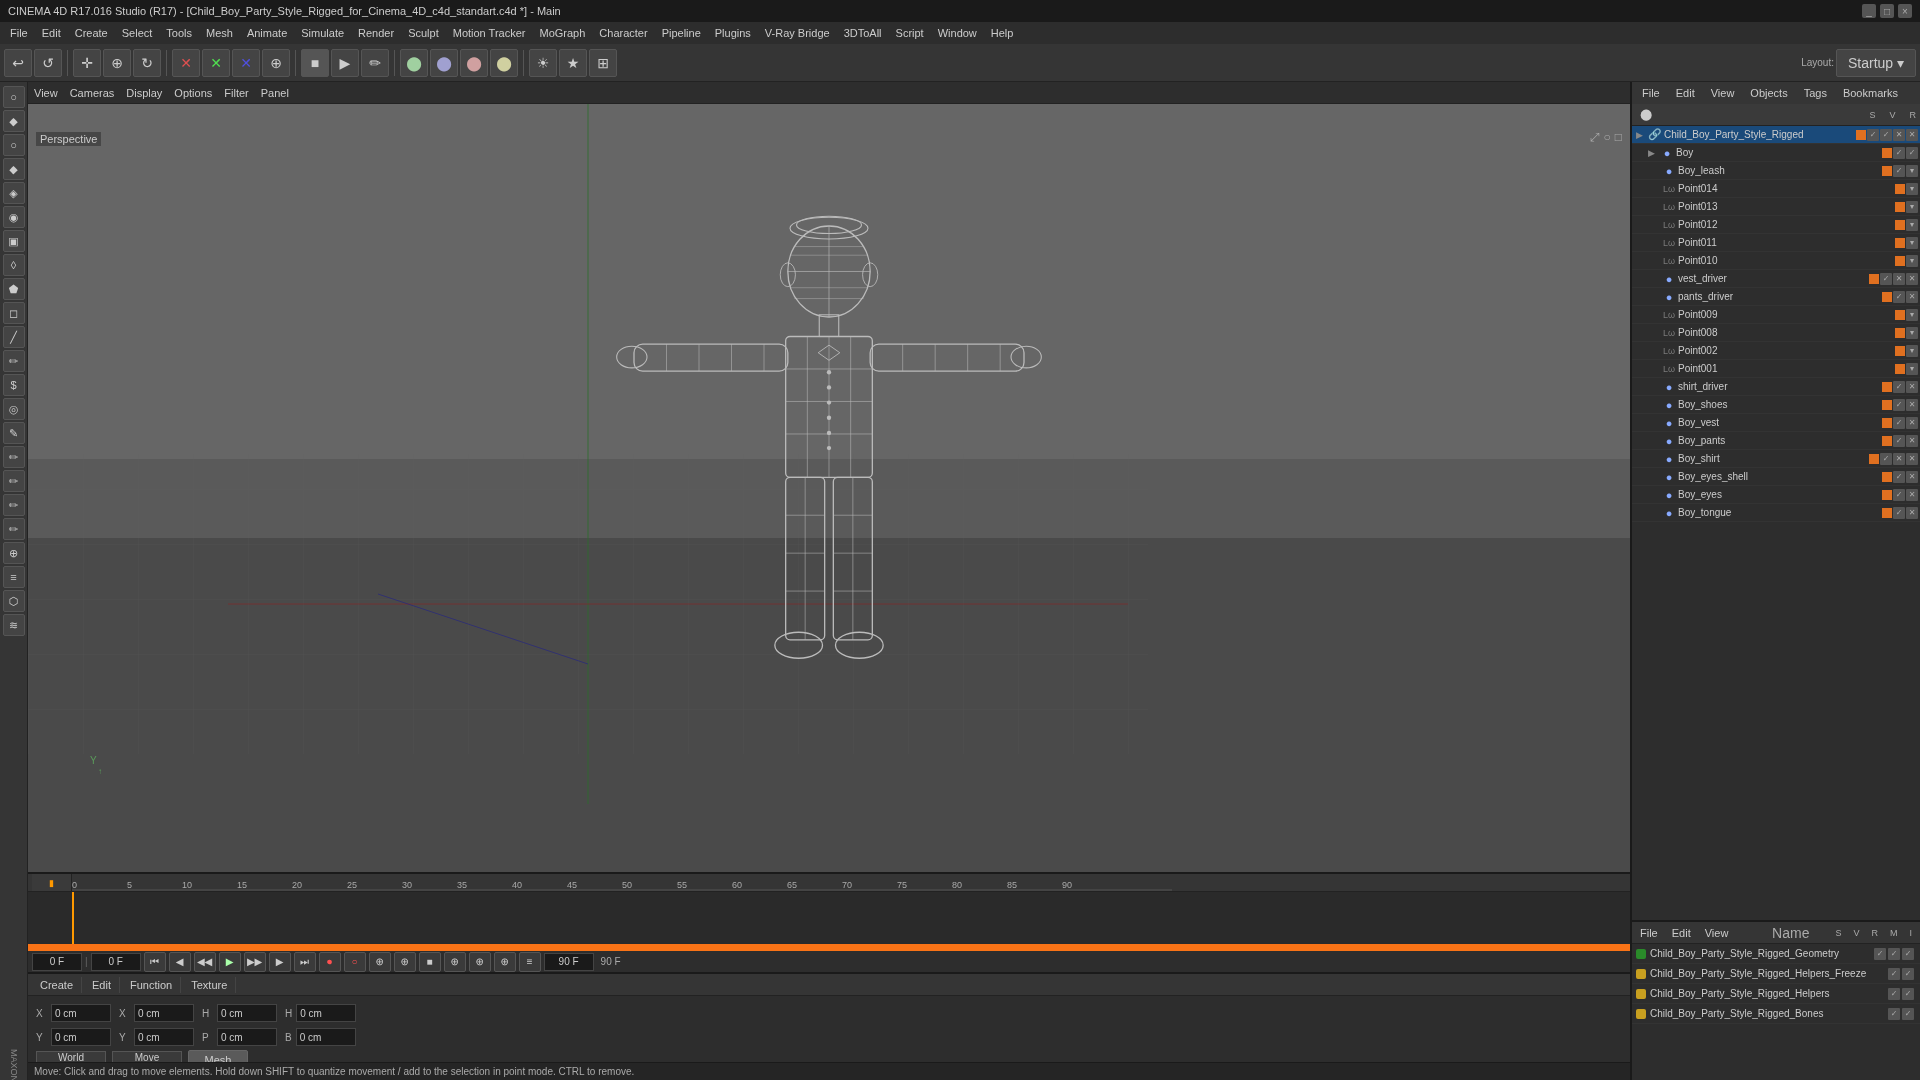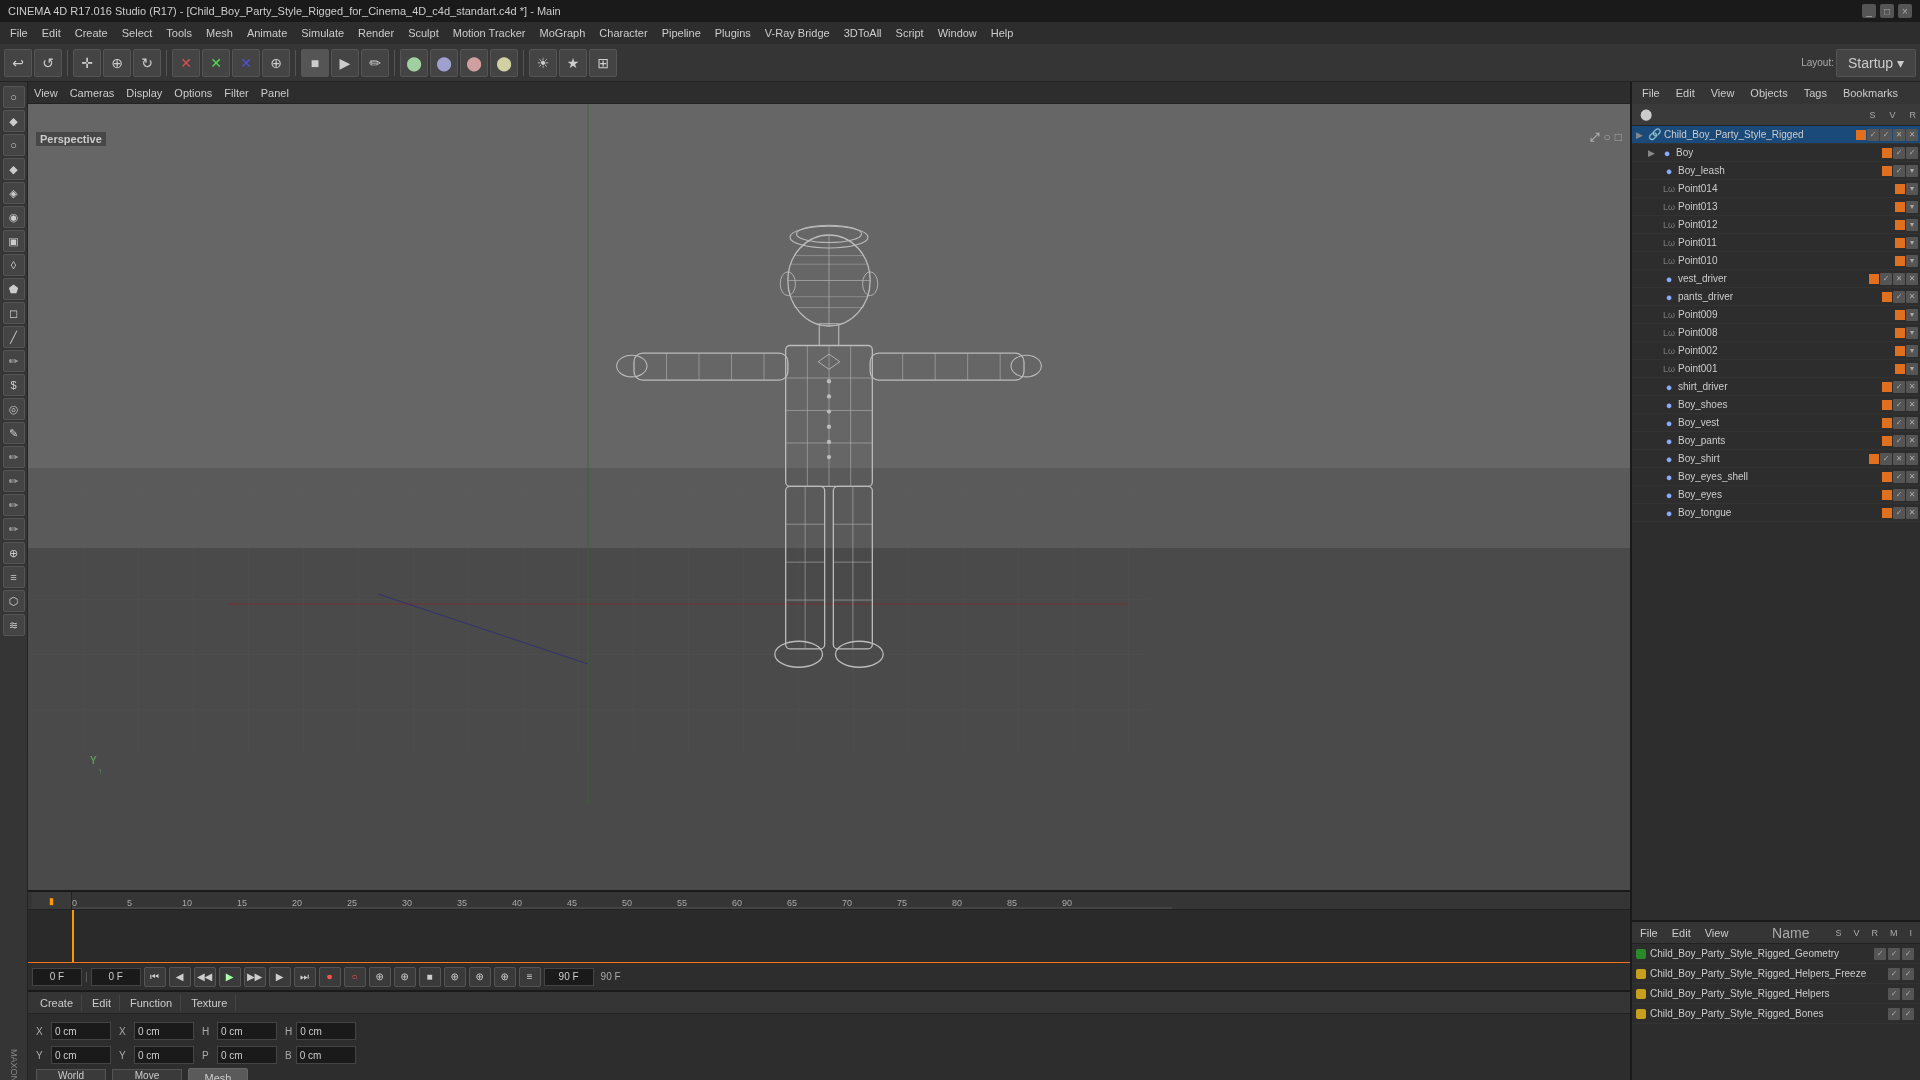--- a/index.html
+++ b/index.html
@@ -67,21 +67,20 @@
     #viewport-icons {
       position: absolute; top: 26px; right: 8px; display: flex; gap: 4px; z-index: 10;
     }
     .vp-icon { color: #aaa; font-size: 12px; cursor: pointer; }
 
     
     #viewport-bg {
       width: 100%; height: 100%;
       background: linear-gradient(180deg, #666 0%, #666 45%, #5a5a5a 45%, #5a5a5a 55%, #4a4a4a 55%, #4a4a4a 100%);
       position: relative;
-      font-weight: bold;
     }
 
     
     #character-container {
       position: absolute; left: 50%; top: 50%; transform: translate(-50%, -55%);
     }
 
     
     #grid-overlay {
       position: absolute; width: 100%; height: 100%; top: 0; left: 0;
@@ -92,21 +91,21 @@
     #timeline {
       height: 100px; background: #2a2a2a; border-top: 2px solid #1a1a1a;
     }
     #timeline-ruler {
       height: 18px; background: #353535; border-bottom: 1px solid #222;
       display: flex; align-items: center; padding: 0 4px;
       position: relative; overflow: hidden;
     }
     #timeline-controls {
       height: 28px; background: #2d2d2d; display: flex; align-items: center;
-      padding: 0 4px; gap: 3px; border-top: 1px solid #f97316;
+      padding: 0 4px; gap: 3px; border-top: 7px solid #f97316;
     }
     .tc-btn { width: 22px; height: 20px; background: #3a3a3a; border: 1px solid #555; border-radius: 2px; display: flex; align-items: center; justify-content: center; color: #ccc; font-size: 10px; cursor: pointer; }
     .tc-field { width: 50px; height: 18px; background: #1a1a1a; border: 1px solid #444; color: #ccc; font-size: 10px; text-align: center; }
     #frame-indicator { position: absolute; bottom: 0; left: 44px; width: 2px; height: 52px; background: #f90; z-index: 5; }
 
     
     #bottom-panel {
       height: 90px; background: #2d2d2d; border-top: 2px solid #1a1a1a;
     }
     #bottom-tabs {
@@ -501,20 +500,23 @@
             <span>Move</span>
             <span>▾</span>
           </div>
           <div class="apply-btn">
             <span>Mesh</span>
           </div>
         </div>
       </div>
     </div>
 
+    <div id="status-bar">
+      <span id="status-text">Move: Click and drag to move elements. Hold down SHIFT to quantize movement / add to the selection in point mode. CTRL to remove.</span>
+    </div>
 
   </div>
 
   <div id="right-panel">
     <div id="right-tabs">
       <span class="rtab">File</span>
       <span class="rtab">Edit</span>
       <span class="rtab">View</span>
       <span class="rtab">Objects</span>
       <span class="rtab">Tags</span>

